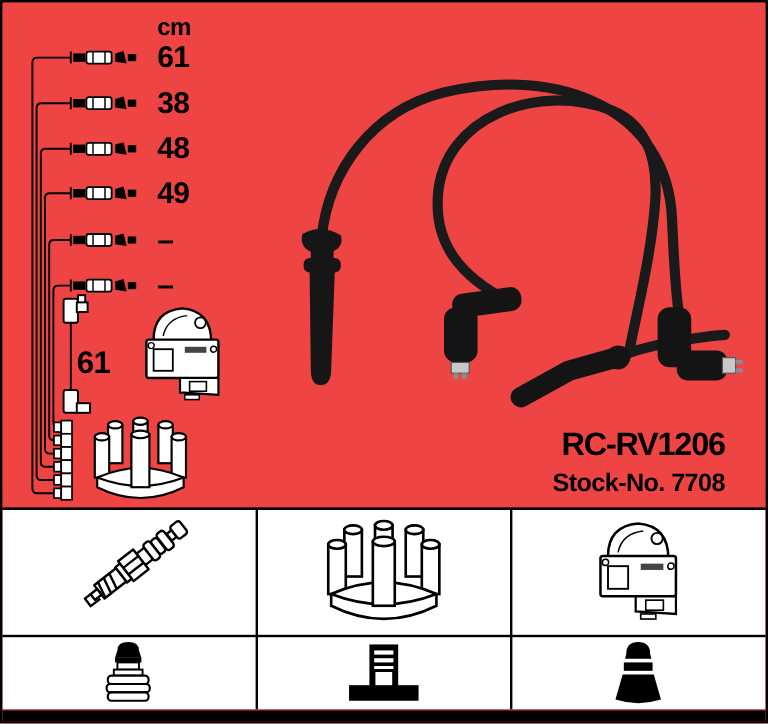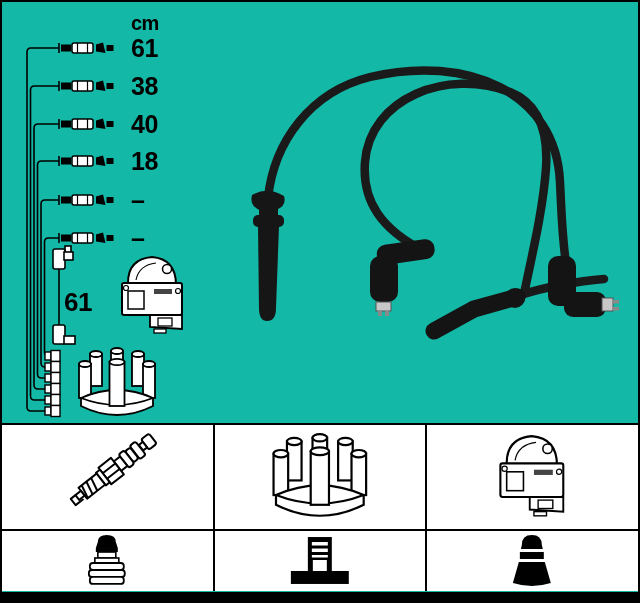--- a/index.html
+++ b/index.html
@@ -1,18 +1,18 @@
 <!DOCTYPE html>
 <html><head>
 <meta charset="utf-8">
 <style>
   html,body{margin:0;padding:0;background:#e8e8e8;}
   .frame{
     position:relative;width:640px;height:603px;box-sizing:border-box;
-    background:#14b8a6;border:2px solid #000;overflow:hidden;
+    background:#ef4444;border:2px solid #000;overflow:hidden;
     font-family:"Liberation Sans",sans-serif;color:#000;
   }
   .lbl{position:absolute;font-weight:700;line-height:1;letter-spacing:-0.5px;white-space:nowrap;}
   .unit{left:129px;top:11px;font-size:20px;}
   .len{left:129px;font-size:25px;}
   .coil-len{left:62px;top:287px;font-size:26px;}
   .pn-block{position:absolute;right:34px;top:355px;text-align:right;}
   .pn{font-size:27px;font-weight:700;letter-spacing:-1px;line-height:1;}
   .stock{font-size:21px;font-weight:700;letter-spacing:-0.5px;line-height:1;margin-top:8px;}
   .legend{
@@ -152,26 +152,30 @@
       <rect x="352" y="242" width="42" height="25" rx="9" fill="#141414"></rect>
       <rect x="390" y="248" width="11" height="13" fill="#c8c8c8" stroke="#555" stroke-width="1"></rect>
       <rect x="401" y="250" width="6" height="3.5" fill="#8a8a8a"></rect>
       <rect x="401" y="257" width="6" height="3.5" fill="#8a8a8a"></rect>
     </g>
   </svg>
 
   <div class="lbl unit">cm</div>
   <div class="lbl len" style="top:34px">61</div>
   <div class="lbl len" style="top:72px">38</div>
-  <div class="lbl len" style="top:110px">40</div>
-  <div class="lbl len" style="top:147px">18</div>
+  <div class="lbl len" style="top:110px">48</div>
+  <div class="lbl len" style="top:147px">49</div>
   <div class="lbl len" style="top:186px">–</div>
   <div class="lbl len" style="top:224px">–</div>
   <div class="lbl coil-len">61</div>
 
+  <div class="pn-block">
+    <div class="pn">RC-RV1206</div>
+    <div class="stock">Stock-No. 7708</div>
+  </div>
 
   <div class="legend">
 
     <div class="cell">
       <svg viewBox="0 0 211 104">
         <g transform="translate(103,51) rotate(-38)" fill="#fff" stroke="#000" stroke-width="2" stroke-linejoin="round">
           <rect x="51" y="-6.5" width="10" height="13" rx="2.5"></rect>
           <rect x="46" y="-3.5" width="5" height="7"></rect>
           <rect x="38" y="-8.5" width="7.5" height="17" rx="2.5"></rect>
           <rect x="31" y="-7" width="6.5" height="14" rx="2.5"></rect>

